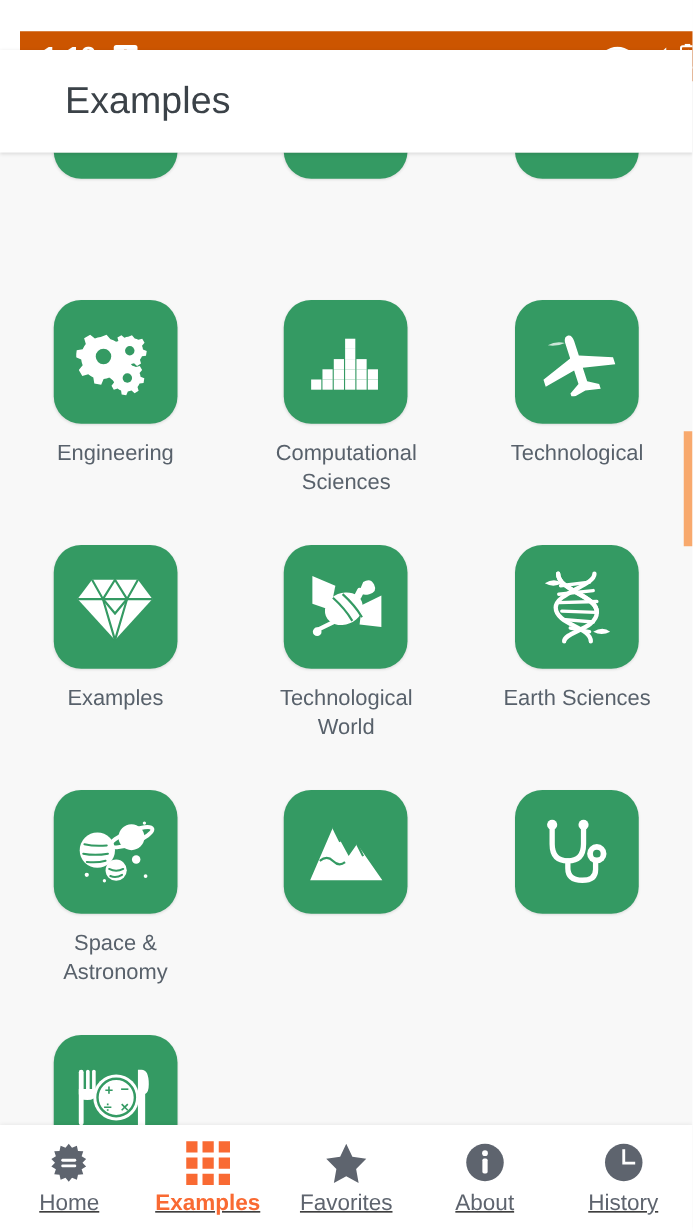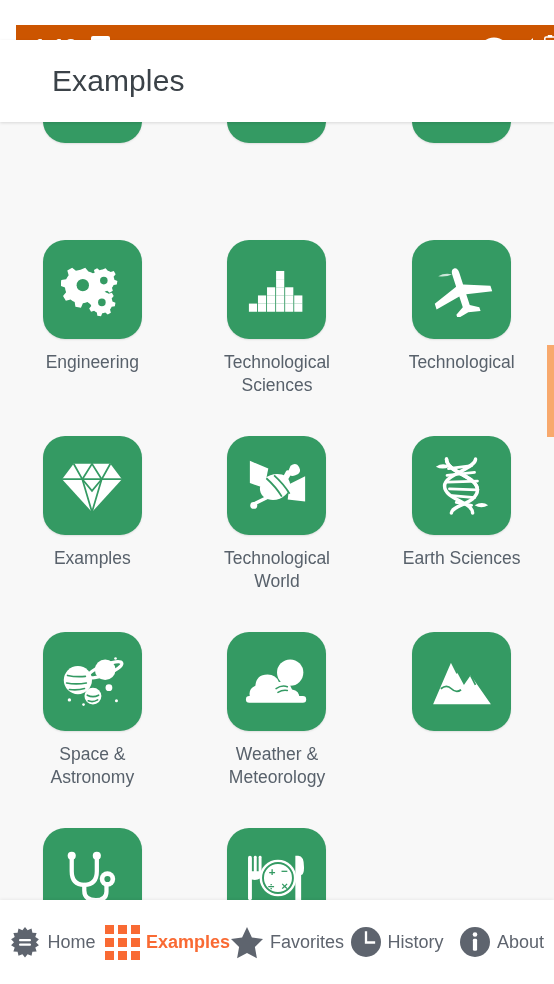--- a/index.html
+++ b/index.html
@@ -123,25 +123,26 @@
     width: 554px; height: 84px;
     background: #ffffff;
     display: flex;
     align-items: center;
     z-index: 30;
     box-shadow: 0 -1px 3px rgba(0,0,0,0.06);
   }
   .nav-item {
     flex: 1;
     display: flex;
-    flex-direction: row;
+    flex-direction: column;
     align-items: center;
     justify-content: center;
     gap: 6px;
     height: 84px;
+    text-decoration: underline;
   }
   .nav-label {
     font-size: 18px;
     color: #5e646e;
     line-height: 1;
   }
   .nav-item.active .nav-label {
     color: #f96a33;
     font-weight: bold;
   }
@@ -229,21 +230,21 @@
             <rect x="31" y="31" width="9" height="9"></rect>
             <rect x="31" y="40" width="9" height="9"></rect>
             <rect x="41" y="22" width="9" height="9"></rect>
             <rect x="41" y="31" width="9" height="9"></rect>
             <rect x="41" y="40" width="9" height="9"></rect>
             <rect x="51" y="31" width="9" height="9"></rect>
             <rect x="51" y="40" width="9" height="9"></rect>
           </g>
         </svg>
       </div>
-      <div class="cell-label">Technological Sciences</div>
+      <div class="cell-label">Computational Sciences</div>
     </div>
 
 
     <div class="cell">
       <div class="tile">
         <svg width="64" height="54" viewBox="0 0 70 58">
           <g fill="#ffffff" transform="rotate(-18 35 29)">
             <path d="M34 4 c2.6 0 4 2.4 4 6.2 l0 13.4 28 10.6 0 6.4 -28-5.8 0 12.4 9.2 5.6 0 4.4 -13.2-2.8 -13.2 2.8 0-4.4 9.2-5.6 0-12.4 -28 5.8 0-6.4 28-10.6 0-13.4 c0-3.8 1.4-6.2 4-6.2 z"></path>
           </g>
           <path d="M9 14 q7-4 15-2 -6 3 -15 2 z" fill="#ffffff" opacity="0.75"></path>
@@ -337,36 +338,20 @@
             <path d="M7 31 q10 2 21 0"></path>
             <path d="M10 38 q9 1 16-1"></path>
             <path d="M29 44 q6 3 12 0"></path>
             <path d="M30 50 q5 2 10-1"></path>
           </g>
         </svg>
       </div>
       <div class="cell-label">Space &amp; Astronomy</div>
     </div>
 
-    <div class="cell">
-      <div class="tile">
-        <svg width="64" height="50" viewBox="0 0 68 52">
-          <g fill="#ffffff">
-            <circle cx="48" cy="16" r="14"></circle>
-            <path d="M6 44 q-4-10 5-14 q1-12 13-12 q9 0 12 8 q11-2 14 8 q8 1 8 10 z"></path>
-            <rect x="1" y="41" width="64" height="7" rx="3.5"></rect>
-          </g>
-          <g stroke="#349a63" stroke-width="1.6" fill="none" stroke-linecap="round">
-            <path d="M33 33 q6-4 12-2"></path>
-            <path d="M35 37 q5-3 10-2"></path>
-          </g>
-        </svg>
-      </div>
-      <div class="cell-label">Weather &amp; Meteorology</div>
-    </div>
 
     <div class="cell">
       <div class="tile">
         <svg width="62" height="52" viewBox="0 0 64 54">
           <g fill="#ffffff">
             <path d="M2 50 L21 6 L34 30 L41 20 L62 50 Z"></path>
           </g>
           <g stroke="#349a63" stroke-width="1.8" fill="none">
             <path d="M10 34 q6-5 11 0 q5 5 10 1"></path>
             <path d="M21 6 L27 18"></path>
@@ -459,30 +444,30 @@
         <path d="M17 1 L21.9 11.4 L33 13 L24.9 21.1 L26.9 32.3 L17 27 L7.1 32.3 L9.1 21.1 L1 13 L12.1 11.4 Z" fill="#5e646e"></path>
       </svg>
     </span>
     <span class="nav-label">Favorites</span>
   </div>
 
   <div class="nav-item">
     <span class="nav-icon">
       <svg width="32" height="32" viewBox="0 0 32 32">
         <circle cx="16" cy="16" r="15" fill="#5e646e"></circle>
-        <path d="M16 6.5 L16 16.5 L24 16.5" stroke="#ffffff" stroke-width="2.3" fill="none" stroke-linecap="square"></path>
-      </svg>
-    </span>
-    <span class="nav-label">History</span>
-  </div>
-
-  <div class="nav-item">
-    <span class="nav-icon">
-      <svg width="32" height="32" viewBox="0 0 32 32">
-        <circle cx="16" cy="16" r="15" fill="#5e646e"></circle>
         <circle cx="16" cy="8.5" r="2.3" fill="#ffffff"></circle>
         <rect x="13.9" y="12.8" width="4.2" height="12" rx="1.4" fill="#ffffff"></rect>
       </svg>
     </span>
     <span class="nav-label">About</span>
   </div>
 
+  <div class="nav-item">
+    <span class="nav-icon">
+      <svg width="32" height="32" viewBox="0 0 32 32">
+        <circle cx="16" cy="16" r="15" fill="#5e646e"></circle>
+        <path d="M16 6.5 L16 16.5 L24 16.5" stroke="#ffffff" stroke-width="2.3" fill="none" stroke-linecap="square"></path>
+      </svg>
+    </span>
+    <span class="nav-label">History</span>
+  </div>
+
 </div>
 
 </body></html>

